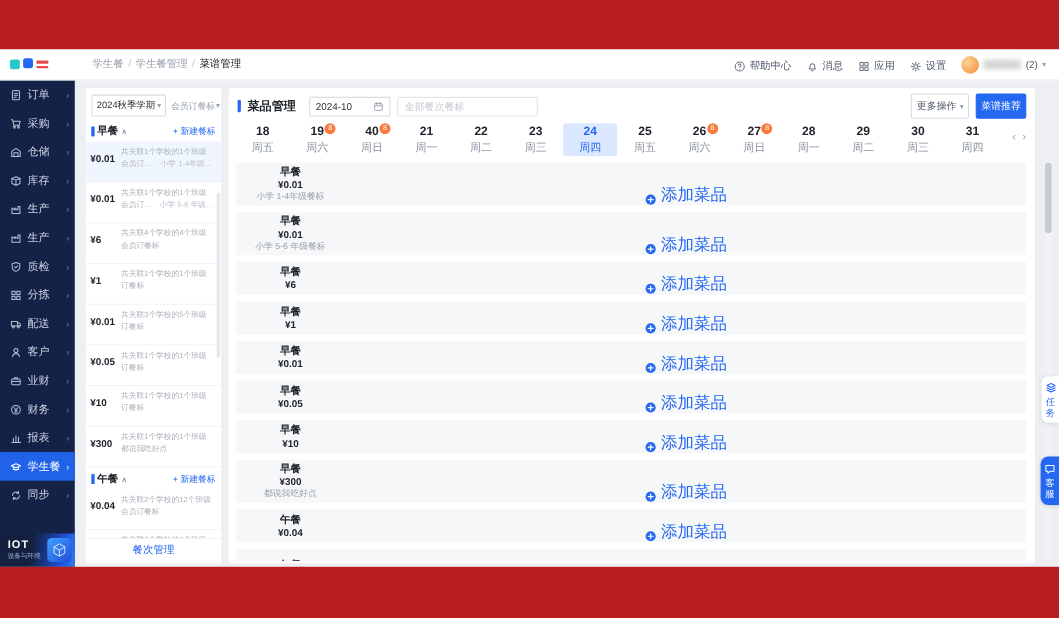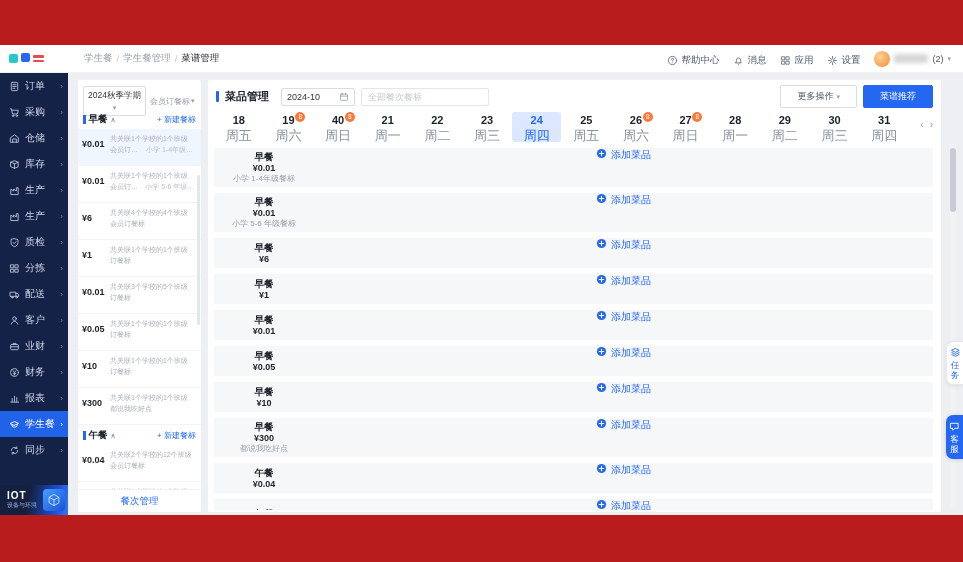--- a/index.html
+++ b/index.html
@@ -46,21 +46,21 @@
           background:linear-gradient(135deg,#43a0ff,#1b4fd8); display:flex; align-items:center; justify-content:center; }
   .cube svg { width:14px; height:14px; fill:none; stroke:#fff; stroke-width:1; }
 
   
   .content { position:absolute; left:68px; top:28px; right:0; bottom:0; background:#edeff3; }
 
   
   .left-card { position:absolute; left:10px; top:7px; width:123px; bottom:3px; background:#fff; border-radius:2px; }
   .term-row { display:flex; align-items:center; gap:4px; padding:6px 4px 5px 5px; }
   .term-select { display:flex; align-items:center; gap:2px; border:1px solid #d9dce3; border-radius:2px;
-                 padding:3px 4px; font-size:8.5px; color:#333; cursor:pointer; white-space:nowrap;flex-direction:column; }
+                 padding:3px 4px; font-size:8.5px; color:#333; cursor:pointer; white-space:nowrap; }
   .caret { font-size:7px; color:#98a0ac; }
   .term-label { display:flex; align-items:center; gap:1px; font-size:8px; color:#98a0ac; cursor:pointer; white-space:nowrap; }
   .meal-list { position:absolute; left:0; right:0; top:29px; bottom:23px; overflow:hidden; }
   .sec-head { display:flex; justify-content:space-between; align-items:center; padding:4px 5px 3px; }
   .sec-l { display:flex; align-items:center; font-size:9.5px; font-weight:bold; color:#1d2129; }
   .sec-bar { width:2.5px; height:9px; background:#2468f2; margin-right:3px; }
   .sec-caret { font-size:7px; color:#98a0ac; margin-left:3px; }
   .sec-new { font-size:8px; color:#2468f2; cursor:pointer; white-space:nowrap; }
   .m-item { display:flex; gap:3px; padding:5px 4px 4px; border-bottom:1px solid #f2f3f6; height:37px;
             overflow:hidden; cursor:pointer; }
@@ -84,44 +84,44 @@
   .ptitle { font-size:11px; font-weight:bold; color:#1d2129; margin-right:6px; }
   .month-box { display:flex; align-items:flex-start; justify-content:space-between; width:74px;
                border:1px solid #d9dce3; border-radius:2px; padding:3px 5px; font-size:9px;
                color:#333; cursor:pointer; }
   .month-box .icn { width:10px; height:10px; color:#98a0ac; }
   .search { width:128px; border:1px solid #e2e5ea; border-radius:2px; padding:3px 6px; font-size:9px;
             color:#333; outline:none; font-family:inherit; }
   .search::placeholder { color:#c4c8d0; }
   .spacer { flex:1; }
   .btn { display:flex; align-items:center; gap:3px; border:1px solid #d9dce3; background:#fff;
-         color:#4e5969; font-size:9px; padding:4px 16px; border-radius:2px; cursor:pointer; font-family:inherit; }
+         color:#4e5969; font-size:9px; padding:4px 4px; border-radius:2px; cursor:pointer; font-family:inherit; }
   .btn.primary { background:#2468f2; border-color:#2468f2; color:#fff; }
   .date-strip { position:relative; display:flex; align-items:stretch; padding:2px 32px 2px 6px; height:34px; }
   .dcol { position:relative; flex:1; display:flex; flex-direction:column; align-items:center;
           justify-content:flex-start; border-radius:3px; cursor:pointer; padding:2px 0; }
   .dday { font-size:11px; font-weight:bold; color:#1d2129; line-height:1.1; }
-  .dweek { font-size:13px; color:#8a919f; margin-top:1px; }
+  .dweek { font-size:10px; color:#8a919f; margin-top:1px; }
   .dcol.dsel { background:#dbe8ff; }
   .dcol.dsel .dday, .dcol.dsel .dweek { color:#2468f2; }
   .dbadge { position:absolute; top:0; right:8px; min-width:10px; height:10px; padding:0 2px;
             border-radius:5px; background:#fa7a3c; color:#fff; font-size:6.5px; line-height:10px;
             text-align:center; }
   .pager { position:absolute; right:8px; top:9px; display:flex; gap:6px; font-size:10px; color:#98a0ac; }
   .pager span { cursor:pointer; }
   .rows { position:absolute; left:6px; right:8px; top:68px; bottom:2px; overflow:hidden; }
   .dish-row { display:flex; align-items:stretch; background:#f6f7f9; margin-bottom:6px; min-height:30px;
               border-radius:1px; }
   .dr-left { width:100px; display:flex; flex-direction:column; align-items:center; justify-content:center;
              padding:3px 2px; }
   .dr-meal { font-size:9.5px; font-weight:bold; color:#1d2129; line-height:1.25; }
   .dr-price { font-size:9px; font-weight:bold; color:#1d2129; line-height:1.25; }
   .dr-note { font-size:8px; color:#9aa0ab; line-height:1.25; }
-  .dr-action { flex:1; display:flex; align-items:flex-start; justify-content:center; gap:4px;
-               color:#2468f2; font-size:10px; cursor:pointer; }
+  .dr-action { flex:1; display:flex; align-items:flex-end; justify-content:center; gap:4px;
+               color:#2468f2; font-size:15px; cursor:pointer; }
   .dr-action .icn { width:11px; height:11px; }
 
   
   .page-scroll { position:absolute; right:7px; top:146px; width:6px; height:362px; background:#f1f2f4; border-radius:3px; }
   .page-scroll .thumb { position:absolute; top:2px; left:0; width:6px; height:64px; border-radius:3px;
                         background:#c7ccd4; cursor:pointer; }
   .task-tab { position:absolute; right:0; top:341px; width:17px; padding:5px 0 4px; background:#fff;
               border:1px solid #e5e8ee; border-right:none; border-radius:7px 0 0 7px;
               box-shadow:0 1px 4px rgba(0,0,0,.08); display:flex; flex-direction:column; align-items:center;
               gap:2px; color:#2468f2; cursor:pointer; z-index:8; }

